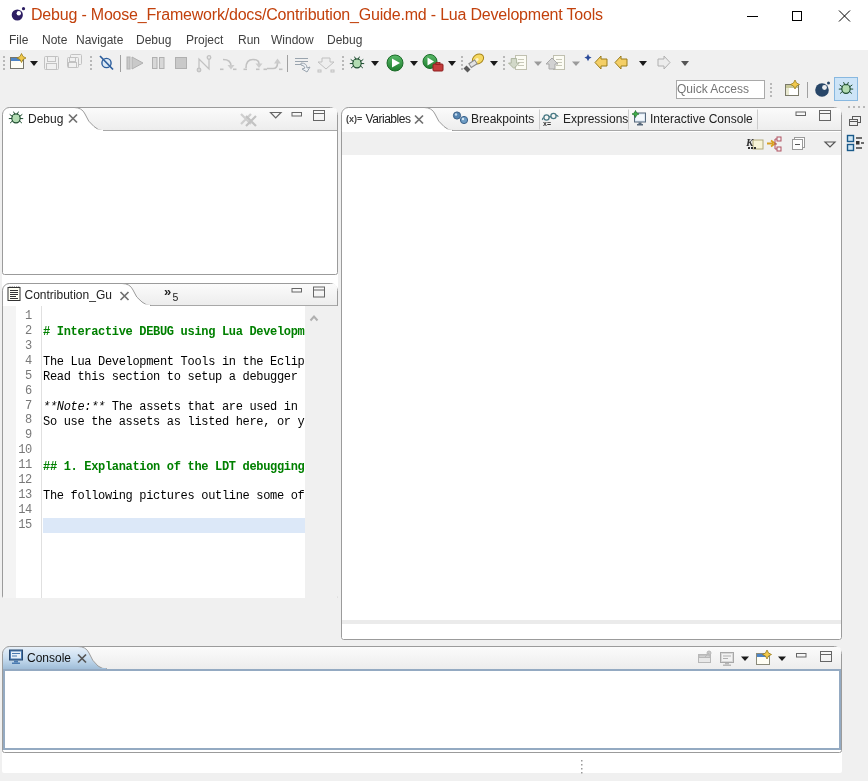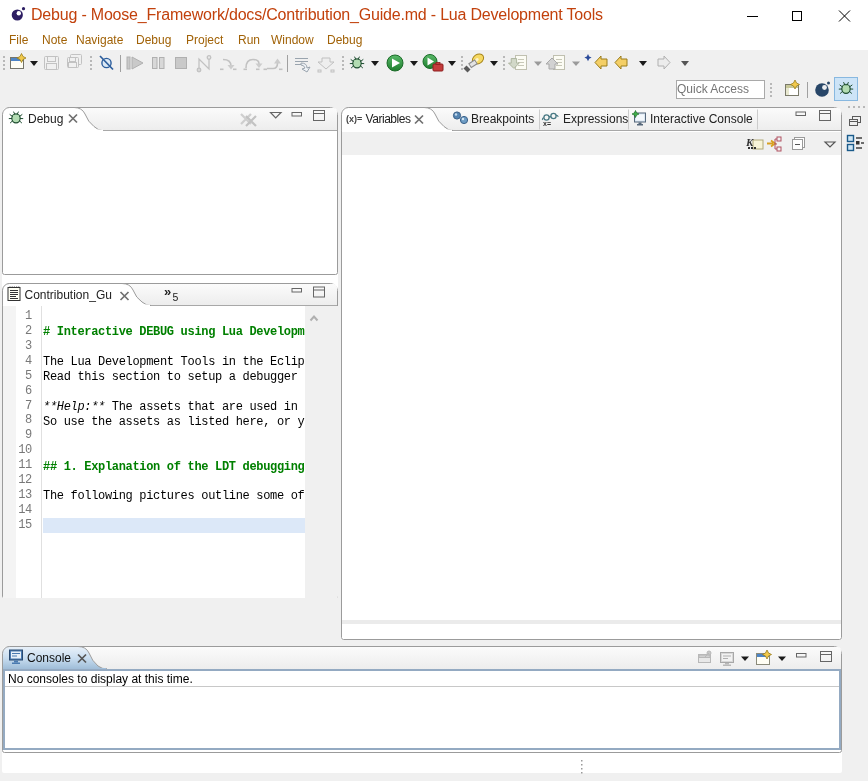--- a/index.html
+++ b/index.html
@@ -1,21 +1,21 @@
 <!DOCTYPE html>
 <html><head>
 <meta charset="utf-8">
 <style>
 * { margin:0; padding:0; box-sizing:border-box; }
 html,body { width:868px; height:781px; overflow:hidden; }
 body { background:#f0f0f0; font-family:"Liberation Sans",sans-serif; position:relative; }
 .abs { position:absolute; }
 #titlebar { left:0; top:0; width:868px; height:30px; background:#ffffff; }
 #title-text { left:31px; top:0; height:30px; line-height:30px; font-size:16px; letter-spacing:-0.2px; color:#c2410c; }
-#menubar { left:0; top:30px; width:868px; height:20px; background:#ffffff; font-size:12px; color:#a16207; }
+#menubar { left:0; top:30px; width:868px; height:20px; background:#ffffff; font-size:12px; color:#404040; }
 .mi { position:absolute; top:3px; }
 #toolrow1 { left:0; top:50px; width:868px; height:27px; background:#f0f0f0; }
 #toolrow2 { left:0; top:77px; width:868px; height:28px; background:#f0f0f0; }
 .panel { position:absolute; background:#ffffff; border-radius:7px 7px 2px 2px; overflow:hidden; }
 .phead { position:absolute; left:1px; top:1px; right:1px; height:23px; background:linear-gradient(#fbfbfb,#ededed); border-bottom:1px solid #a8a8a8; }
 #qabox { left:676px; top:80px; width:89px; height:19px; background:#fff; border:1px solid #a9a9a9; color:#757575; font-size:12px; line-height:17px; padding-left:0; }
 #grip { left:580px; top:759px; width:4px; height:16px; }
 .editor { font-family:"Liberation Mono",monospace; font-size:12px; letter-spacing:-0.32px; line-height:14.95px; white-space:pre; }
 .green { color:#008000; font-weight:bold; }
 </style>
@@ -363,21 +363,21 @@
 15</div>
 
   <div class="abs" style="left:41px;top:235px;width:262px;height:15px;background:#dce8f8;"></div>
 
   <div class="abs editor" style="left:41px;top:27px;width:262px;overflow:hidden;color:#000;">
 <span class="green"># Interactive DEBUG using Lua Development T</span>
 &nbsp;
 The Lua Development Tools in the Eclipse env
 Read this section to setup a debugger enviro
 &nbsp;
-<i>**Help:**</i> The assets that are used in this t
+<i>**Note:**</i> The assets that are used in this t
 So use the assets as listed here, or your de
 &nbsp;
 &nbsp;
 <span class="green">## 1. Explanation of the LDT debugging capa</span>
 &nbsp;
 The following pictures outline some of the i
 &nbsp;
 &nbsp;</div>
 
   <div class="abs" style="left:303px;top:23px;width:33px;height:313px;background:#f0f0f0;"></div>
@@ -563,21 +563,20 @@
     </g>
     <path d="M777,11.5 L785,11.5 L781,16 Z" fill="#1a1a1a"></path>
     <rect x="795.5" y="8.5" width="9.5" height="3.5" fill="none" stroke="#666"></rect>
     <g fill="none" stroke="#666">
         <rect x="819.5" y="6.5" width="11" height="10"></rect>
         <line x1="819.5" y1="9.5" x2="830.5" y2="9.5"></line>
       </g>
   </svg>
 
   <div class="abs" style="left:1px;top:23px;width:838px;height:81px;background:#fff;border:2px solid #94aac2;"></div>
-  <div class="abs" style="left:3px;top:25px;width:834px;height:16px;border-bottom:1px solid #c8c8c8;font-size:12px;color:#000;line-height:16px;padding-left:3px;">No consoles to display at this time.</div>
 </div>
 
 <svg class="abs" id="grip" viewBox="0 0 4 16">
   <g fill="#9a9a9a">
       <rect x="1" y="1" width="1.5" height="1.5"></rect>
       <rect x="1" y="5" width="1.5" height="1.5"></rect>
       <rect x="1" y="9" width="1.5" height="1.5"></rect>
       <rect x="1" y="13" width="1.5" height="1.5"></rect>
     </g>
 </svg>

